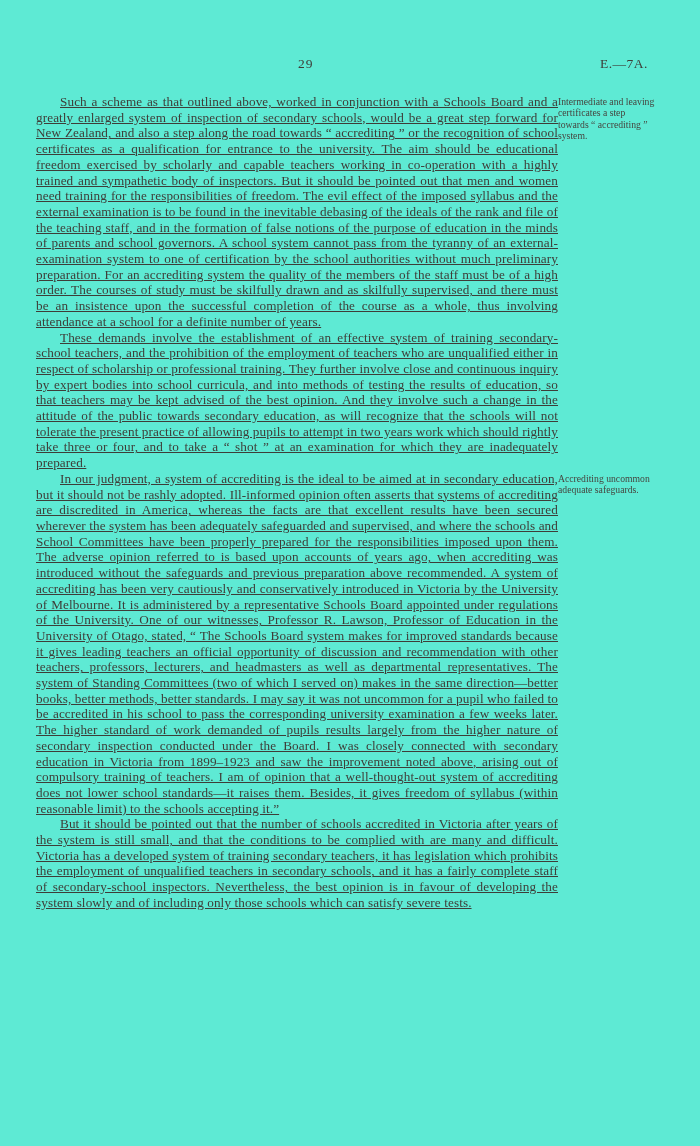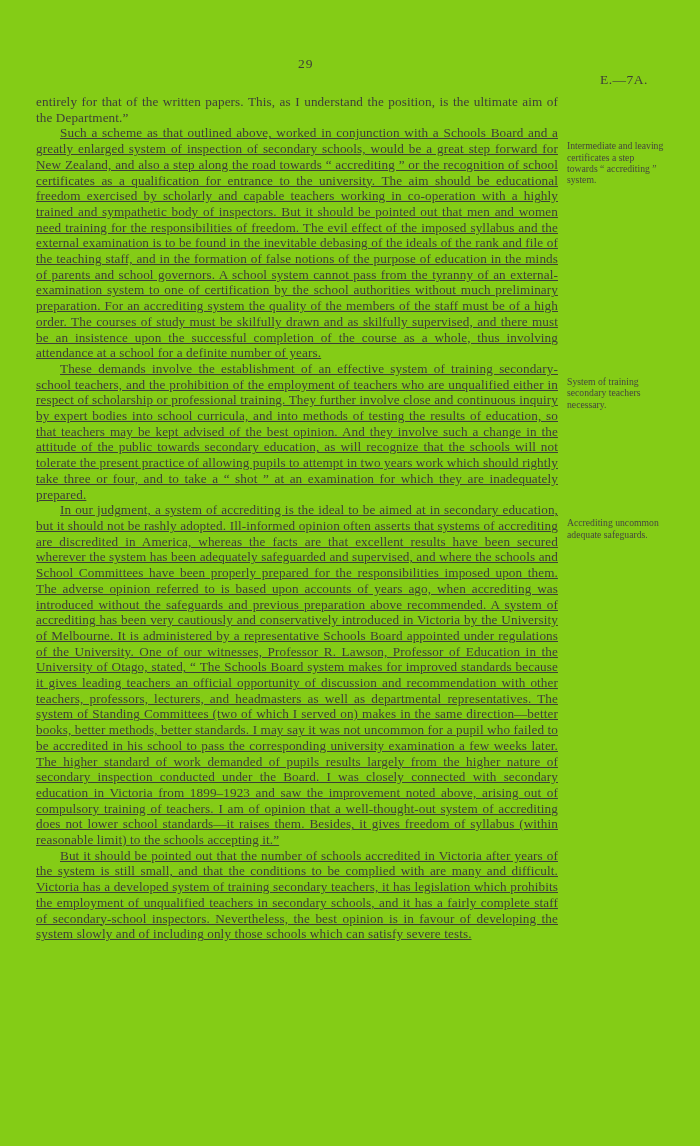--- a/index.html
+++ b/index.html
@@ -4,21 +4,21 @@
 <style>
   html, body {
     margin: 0;
     padding: 0;
     background: #e9e7e1;
   }
   .page {
     position: relative;
     width: 700px;
     height: 1146px;
-    background: #84cc16;
+    background: #5eead4;
     font-family: "Liberation Serif", "DejaVu Serif", serif;
     color: #3e3d38;
     overflow: hidden;
     box-sizing: border-box;
   }
   .header {
     position: absolute;
     top: 56px;
     left: 36px;
     right: 52px;
@@ -27,21 +27,21 @@
   }
   .pagenum {
     position: absolute;
     left: 262px;
     top: 0;
     letter-spacing: 1px;
   }
   .folio {
     position: absolute;
     right: 0;
-    top: 16px;
+    top: 0;
     letter-spacing: 0.5px;
   }
   .content {
     position: absolute;
     top: 94px;
     left: 36px;
     width: 522px;
     font-size: 13.2px;
     line-height: 15.7px;
     text-align: justify;
@@ -53,22 +53,21 @@
     padding: 0;
   }
   .para.indent {
     text-indent: 24px;
     text-decoration: underline;
   }
   .note {
     position: absolute;
     display: block;
     left: 100%;
-    margin-left: 9px;
-    top: 15px;
+    top: 2px;
     width: 100px;
     font-size: 9.7px;
     line-height: 11.3px;
     text-align: left;
     text-indent: 0;
     letter-spacing: 0;
     color: #46453f;
   }
 </style>
 </head>
@@ -76,32 +75,28 @@
 
 <div class="page">
 
   <div class="header">
     <span class="pagenum">29</span>
     <span class="folio">E.—7A.</span>
   </div>
 
   <div class="content">
 
-    <div class="para">
-      <span>entirely for that of the written papers.  This, as I understand the position, is the ultimate aim of the Department.”</span>
-    </div>
 
     <div class="para indent">
       <span>Such a scheme as that outlined above, worked in conjunction with a Schools Board and a greatly enlarged system of inspection of secondary schools, would be a great step forward for New Zealand, and also a step along the road towards “ accrediting ” or the recognition of school certificates as a qualification for entrance to the university.  The aim should be educational freedom exercised by scholarly and capable teachers working in co-operation with a highly trained and sympathetic body of inspectors.  But it should be pointed out that men and women need training for the responsibilities of freedom.  The evil effect of the imposed syllabus and the external examination is to be found in the inevitable debasing of the ideals of the rank and file of the teaching staff, and in the formation of false notions of the purpose of education in the minds of parents and school governors.  A school system cannot pass from the tyranny of an external-examination system to one of certification by the school authorities without much preliminary preparation.  For an accrediting system the quality of the members of the staff must be of a high order.  The courses of study must be skilfully drawn and as skilfully supervised, and there must be an insistence upon the successful completion of the course as a whole, thus involving attendance at a school for a definite number of years.</span>
       <span class="note">Intermediate and leaving certificates a step towards “ accrediting ” system.</span>
     </div>
 
     <div class="para indent">
       <span>These demands involve the establishment of an effective system of training secondary-school teachers, and the prohibition of the employment of teachers who are unqualified either in respect of scholarship or professional training.  They further involve close and continuous inquiry by expert bodies into school curricula, and into methods of testing the results of education, so that teachers may be kept advised of the best opinion.  And they involve such a change in the attitude of the public towards secondary education, as will recognize that the schools will not tolerate the present practice of allowing pupils to attempt in two years work which should rightly take three or four, and to take a “ shot ” at an examination for which they are inadequately prepared.</span>
-      <span class="note">System of training secondary teachers necessary.</span>
     </div>
 
     <div class="para indent">
       <span>In our judgment, a system of accrediting is the ideal to be aimed at in secondary education, but it should not be rashly adopted.  Ill-informed opinion often asserts that systems of accrediting are discredited in America, whereas the facts are that excellent results have been secured wherever the system has been adequately safeguarded and supervised, and where the schools and School Committees have been properly prepared for the responsibilities imposed upon them.  The adverse opinion referred to is based upon accounts of years ago, when accrediting was introduced without the safeguards and previous preparation above recommended.  A system of accrediting has been very cautiously and conservatively introduced in Victoria by the University of Melbourne.  It is administered by a representative Schools Board appointed under regulations of the University.  One of our witnesses, Professor R. Lawson, Professor of Education in the University of Otago, stated, “ The Schools Board system makes for improved standards because it gives leading teachers an official opportunity of discussion and recommendation with other teachers, professors, lecturers, and headmasters as well as departmental representatives.  The system of Standing Committees (two of which I served on) makes in the same direction—better books, better methods, better standards.  I may say it was not uncommon for a pupil who failed to be accredited in his school to pass the corresponding university examination a few weeks later.  The higher standard of work demanded of pupils results largely from the higher nature of secondary inspection conducted under the Board.  I was closely connected with secondary education in Victoria from 1899–1923 and saw the improvement noted above, arising out of compulsory training of teachers.  I am of opinion that a well-thought-out system of accrediting does not lower school standards—it raises them.  Besides, it gives freedom of syllabus (within reasonable limit) to the schools accepting it.”</span>
       <span class="note">Accrediting uncommon adequate safeguards.</span>
     </div>
 
     <div class="para indent">
       <span>But it should be pointed out that the number of schools accredited in Victoria after years of the system is still small, and that the conditions to be complied with are many and difficult.  Victoria has a developed system of training secondary teachers, it has legislation which prohibits the employment of unqualified teachers in secondary schools, and it has a fairly complete staff of secondary-school inspectors.  Nevertheless, the best opinion is in favour of developing the system slowly and of including only those schools which can satisfy severe tests.</span>
     </div>

